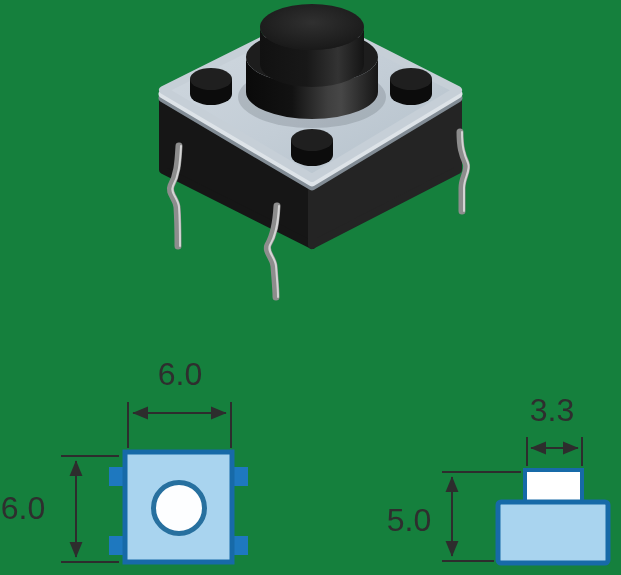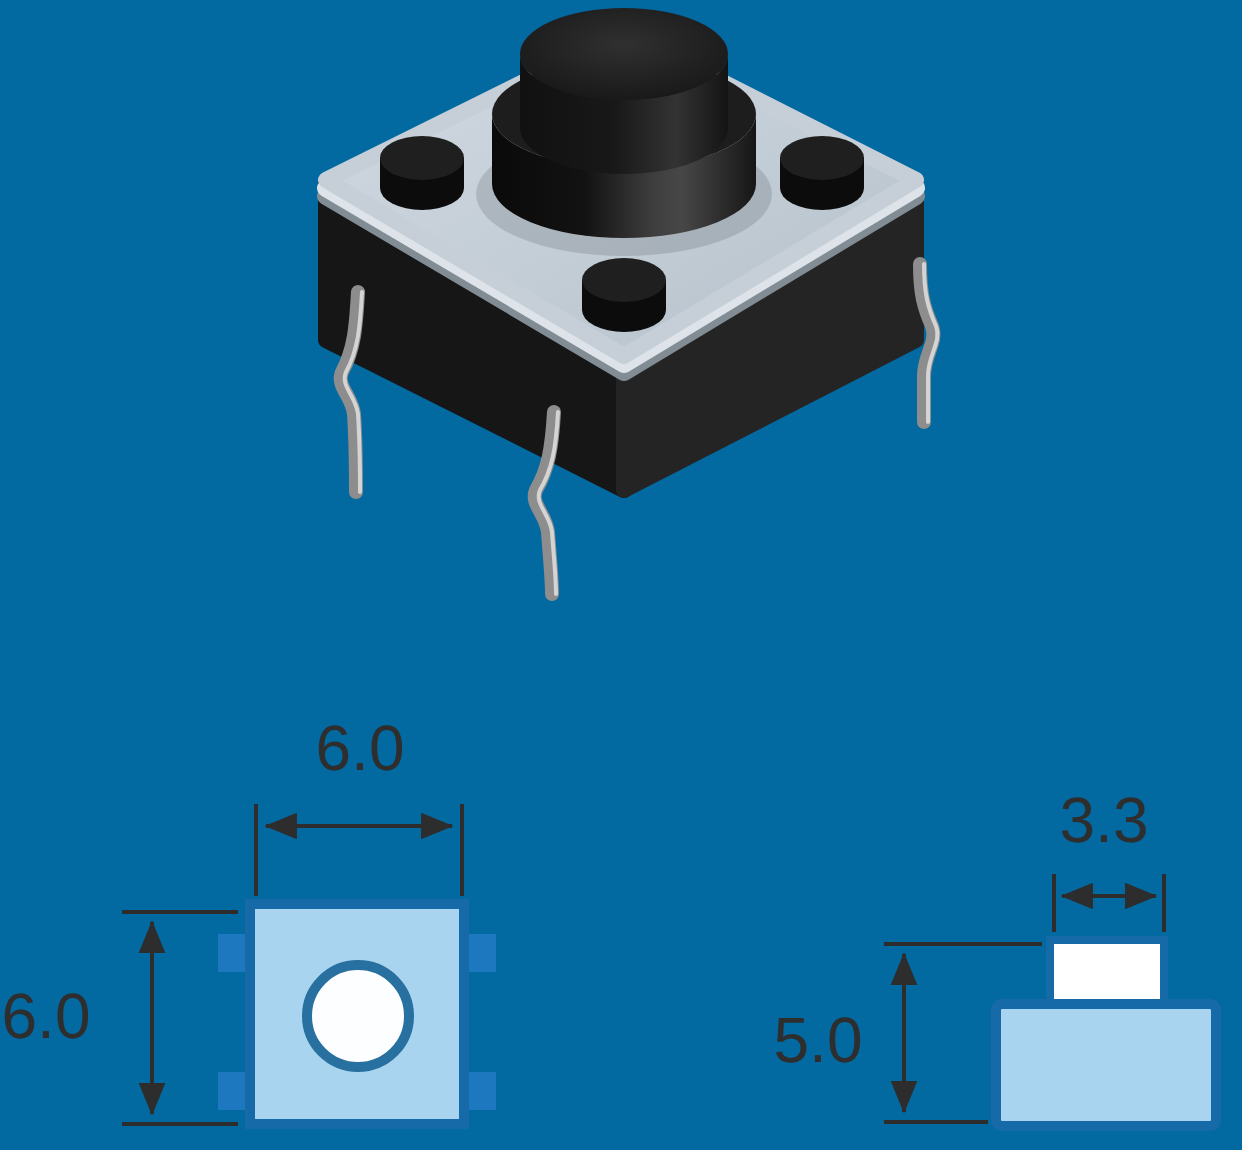--- a/index.html
+++ b/index.html
@@ -1,19 +1,19 @@
 <!DOCTYPE html>
 <html><head>
 <meta charset="utf-8">
 <style>
   html,body{margin:0;padding:0;background:#ffffff;}
   .canvas{
     position:relative;
     width:621px;height:575px;
-    background:#0369a1;
+    background:#15803d;
     overflow:hidden;
     font-family:"Liberation Sans", sans-serif;
   }
   .photo-svg{position:absolute;left:140px;top:0;width:340px;height:320px;}
   .topview-svg{position:absolute;left:0px;top:355px;width:270px;height:220px;}
   .sideview-svg{position:absolute;left:375px;top:378px;width:246px;height:197px;}
 
   .dim-line{stroke:#2d2d2d;stroke-width:2;fill:none;}
   .ext-line{stroke:#2d2d2d;stroke-width:2;fill:none;}
   .dim-text{

